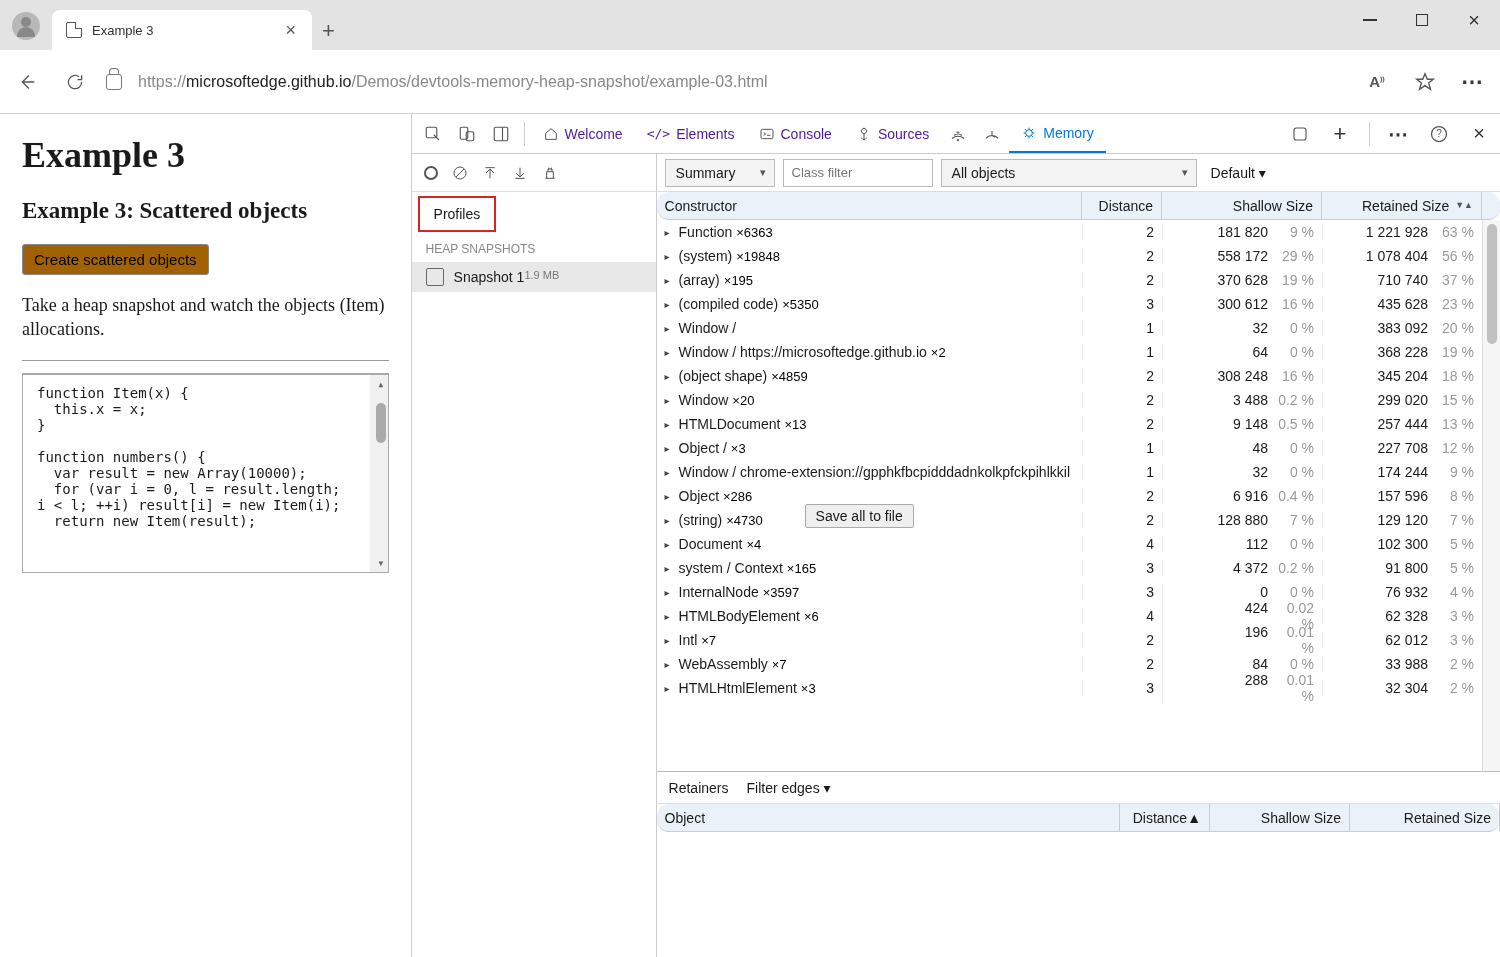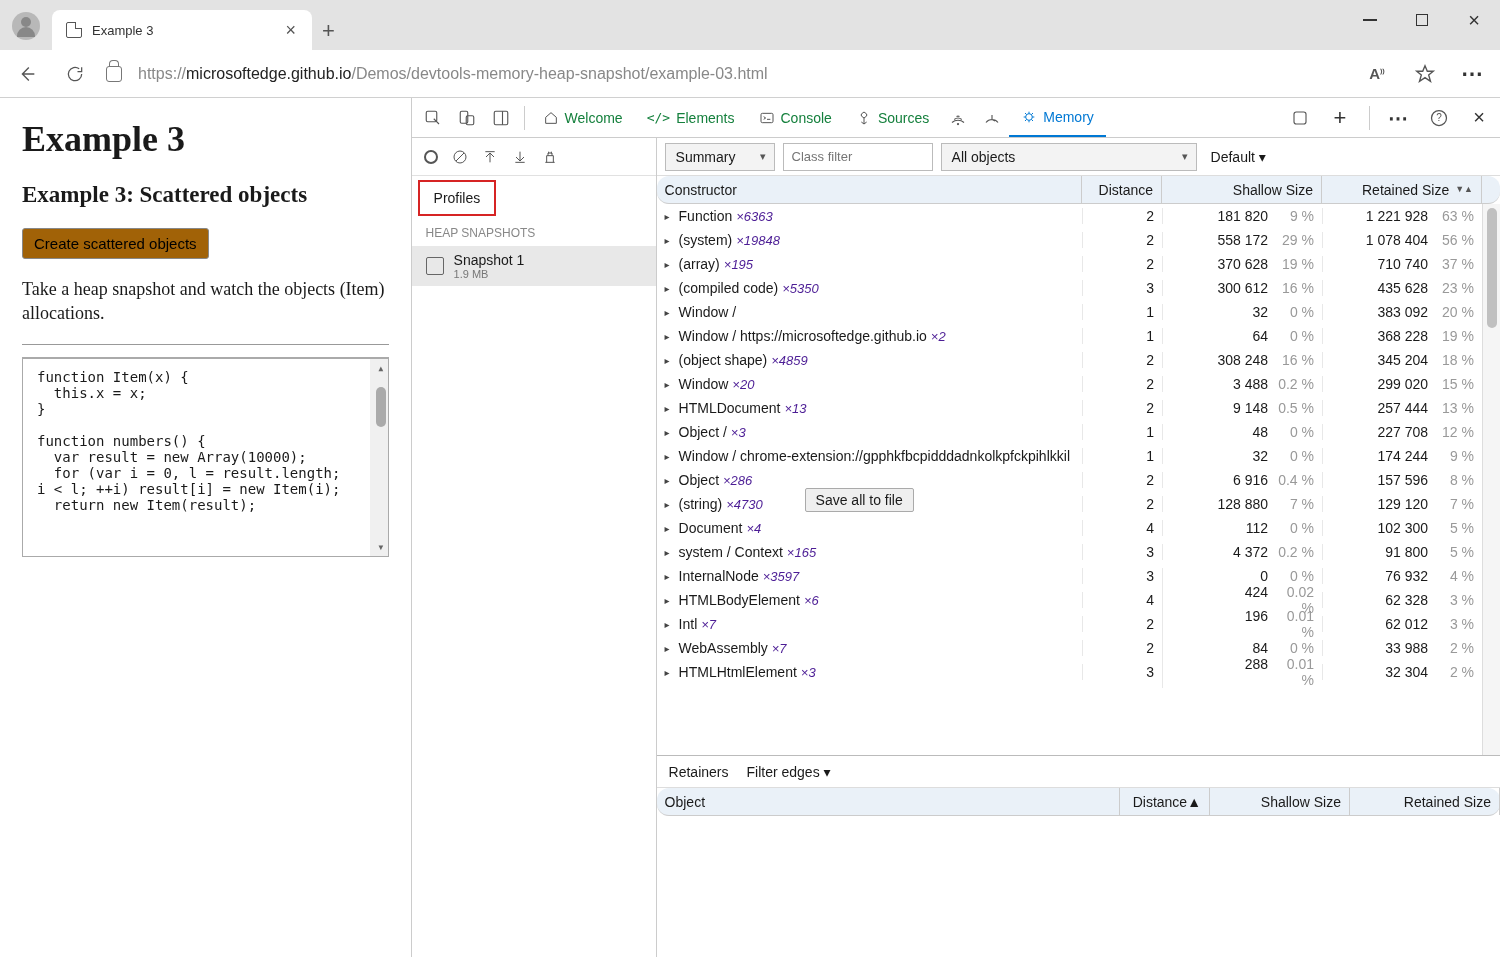--- a/index.html
+++ b/index.html
@@ -15,21 +15,21 @@
 .tab .page-icon::after { content:""; position:absolute; top:-1px; right:-1px; width:6px; height:6px; background:#fff; border-left:1.3px solid #555; border-bottom:1.3px solid #555; }
 .tab-title { font-size:13px; color:#333; flex:1; }
 .tab-x { font-size:18px; color:#555; cursor:pointer; padding:0 4px;}
 .newtab { font-size:22px; color:#555; padding:0 10px 6px; cursor:pointer; }
 .win-controls { position:absolute; right:0; top:0; display:flex; }
 .win-controls div { width:52px; height:40px; display:flex; align-items:center; justify-content:center; font-size:16px; color:#333; cursor:pointer;}
 .win-controls .sq { width:12px; height:12px; border:1.5px solid #333; display:block;}
 .win-controls .min { width:14px; height:2px; background:#333; display:block; }
 
 
-.addrbar { height:48px; background:#fff; border-bottom:1px solid #d0d0d0; display:flex; align-items:center; padding:16px 10px; gap:14px; }
+.addrbar { height:64px; background:#fff; border-bottom:1px solid #d0d0d0; display:flex; align-items:center; padding:16px 10px; gap:14px; }
 .icon-btn { width:34px; height:34px; display:flex; align-items:center; justify-content:center; color:#333; cursor:pointer; }
 .url { flex:1; display:flex; align-items:center; font-size:16px; color:#888; }
 .url .dark { color:#222; }
 .lock { width:16px; height:16px; border:1.5px solid #777; border-radius:3px; position:relative; margin-right:16px; }
 .lock::before { content:""; position:absolute; width:8px; height:6px; border:1.5px solid #777; border-bottom:none; border-radius:4px 4px 0 0; top:-7px; left:2px; }
 
 
 .workspace { display:flex; height: calc(957px - 50px - 48px); }
 .page-col { width:414px; background:#fff; padding:20px 22px; overflow:hidden; border-right:1px solid #ccc; }
 .page-col h1 { font-family: "Times New Roman", serif; font-size:36px; font-weight:bold; margin-bottom:22px; }
@@ -38,35 +38,35 @@
 .desc { font-family: "Times New Roman", serif; font-size:18px; line-height:1.35; margin-bottom:18px; }
 .code-box { border:1px solid #aaa; border-top:2px solid #aaa; width:100%; height:200px; font-family: Consolas, monospace; font-size:14px; padding:10px 14px; white-space:pre; overflow:hidden; position:relative; }
 .code-scroll { position:absolute; right:0; top:0; width:18px; height:100%; background:#f0f0f0; }
 .code-thumb { position:absolute; right:2px; top:28px; width:10px; height:40px; background:#aaa; border-radius:5px; }
 .code-arrow { position:absolute; right:3px; font-size:12px; color:#666; }
 
 
 .dev { flex:1; display:flex; flex-direction:column; background:#fff; }
 .dev-top { height:40px; border-bottom:1px solid #ccc; display:flex; align-items:center; padding:0 4px; }
 .dev-top .sep { width:1px; height:24px; background:#ccc; margin:0 6px; }
-.dev-tab { display:flex; align-items:center; gap:6px; padding:0 12px; height:100%; font-size:14px; color:#15803d; cursor:pointer; }
+.dev-tab { display:flex; align-items:center; gap:6px; padding:0 12px; height:100%; font-size:14px; color:#4c1d95; cursor:pointer; }
 .dev-tab.active { color:#0078d4; border-bottom:2.5px solid #0078d4; }
 .dtab-ico { width:16px; height:16px; display:inline-block; }
 .dev-right { margin-left:auto; display:flex; align-items:center; gap:6px; }
 
 
 .dev-body { flex:1; display:flex; }
 .profiles-col { width:245px; border-right:1px solid #ccc; }
 .prof-toolbar { height:38px; display:flex; align-items:center; gap:14px; padding:0 12px; border-bottom:1px solid #e1e1e1; }
 .rec-dot { width:14px; height:14px; border:2px solid #555; border-radius:50%; }
 .profiles-header { padding:8px 14px; font-size:14px; border:2px solid #d62424; display:inline-block; margin:4px 0 4px 6px; }
 .heap-label { font-size:12px; color:#888; padding:6px 14px; }
 .snapshot-item { display:flex; align-items:center; gap:10px; padding:6px 14px; background:#e8e8e8; cursor:pointer; }
 .snap-ico { width:18px; height:18px; border:1.3px solid #666; border-radius:2px; position:relative; }
-.snap-info { display:flex; flex-direction:column; }
+.snap-info { display:flex; flex-direction:row; }
 .snap-name { font-size:14px; }
 .snap-size { font-size:11px; color:#777; }
 
 
 .snap-col { flex:1; display:flex; flex-direction:column; min-width:0; }
 .filter-bar { height:38px; display:flex; align-items:center; gap:8px; padding:0 8px; border-bottom:1px solid #ddd; }
 .sel { height:28px; border:1px solid #bbb; background:#f3f3f3; padding:0 24px 0 10px; font-size:14px; position:relative; display:flex; align-items:center; }
 .sel::after { content:"▾"; position:absolute; right:8px; font-size:11px; color:#555;}
 .txtin { height:28px; border:1px solid #bbb; padding:0 8px; font-size:13px; width:150px; }
 .default-btn { font-size:14px; padding:0 6px;}
@@ -83,21 +83,21 @@
 
 .tbody { flex:1; overflow-y:hidden; position:relative; }
 .row { display:flex; height:24px; align-items:center; font-size:14px; border-bottom:0px solid transparent; }
 .td { padding:0 8px; }
 .td.con { flex:1; display:flex; align-items:center; gap:4px; white-space:nowrap; overflow:hidden; }
 .td.dist { width:80px; text-align:right; justify-content:flex-end; display:flex; border-left:1px solid #e8e8e8;}
 .td.sh { width:160px; display:flex; justify-content:flex-end; gap:6px; border-left:1px solid #e8e8e8;}
 .td.rt { width:160px; display:flex; justify-content:flex-end; gap:6px; border-left:1px solid #e8e8e8;}
 .td.scroll { width:18px; }
 .tri { font-size:10px; color:#444; width:10px; display:inline-block;}
-.cnt { color:#4c1d95; font-size:13px;font-style:italic; }
+.cnt { color:#000000; font-size:13px; }
 .pct { color:#999; width:40px; text-align:right; }
 .val { width:70px; text-align:right; }
 
 .tooltip { position:absolute; background:#efefef; border:1px solid #aaa; padding:3px 10px; font-size:14px; border-radius:2px; }
 .vbar { position:absolute; right:0; top:0; bottom:0; width:18px; background:#f5f5f5; border-left:1px solid #ddd;}
 .vthumb { position:absolute; right:3px; top:4px; width:10px; height:120px; background:#c0c0c0; border-radius:5px;}
 
 .retain { height:202px; border-top:1px solid #bbb; display:flex; flex-direction:column; }
 .retain-tabs { height:32px; display:flex; align-items:center; gap:18px; padding:0 12px; font-size:14px; border-bottom:1px solid #ddd;}
 

